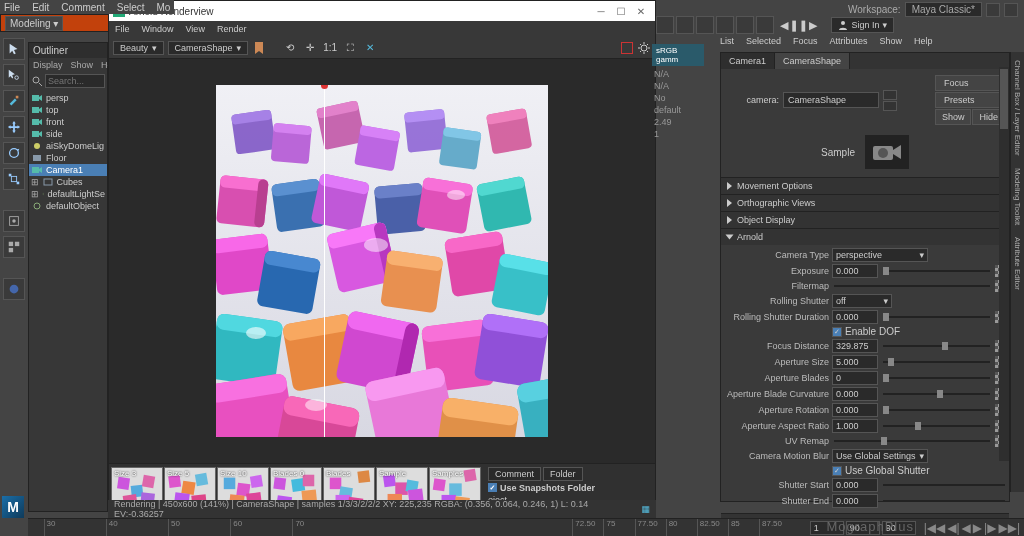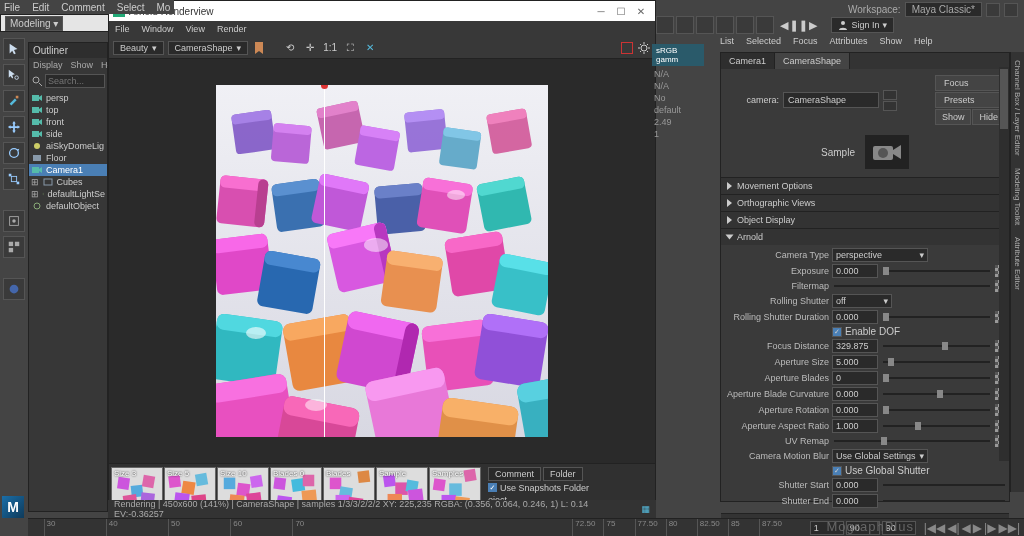--- a/index.html
+++ b/index.html
@@ -3,21 +3,21 @@
 <meta charset="utf-8">
 <style>
   * { margin:0; padding:0; box-sizing:border-box; font-family: Arial, Helvetica, sans-serif; }
   body { background:#444; color:#ccc; font-size:10px; width:1024px; height:536px; overflow:hidden; position:relative; }
   
   
   .main-menu { position:absolute; left:0; top:0; height:14px; background:#444; display:flex; gap:12px; padding:0 4px; align-items:center; z-index:10; }
   .main-menu span { color:#ccc; }
   
   
-  .mode-strip { position:absolute; left:0; top:14px; width:110px; height:18px; background:#e5e5e5; display:flex; align-items:center; padding:0 4px; border:1px solid #222; }
+  .mode-strip { position:absolute; left:0; top:14px; width:110px; height:18px; background:#c2410c; display:flex; align-items:center; padding:0 4px; border:1px solid #222; }
   .mode-strip .drop { background:#444; padding:1px 4px; border:1px solid #555; }
   
   
   .tool-col { position:absolute; left:0; top:32px; width:28px; height:490px; background:#444; display:flex; flex-direction:column; align-items:center; gap:4px; padding-top:6px; }
   .tool-col .tb { width:22px; height:22px; background:#3a3a3a; border:1px solid #555; display:flex; align-items:center; justify-content:center; }
   .tool-col .tb svg { width:14px; height:14px; }
   .tool-col .sep { height:12px; }
   .tool-col .logo { position:absolute; bottom:4px; left:2px; width:22px; height:22px; background:linear-gradient(135deg,#1a6ea8,#0e3a5a); display:flex; align-items:center; justify-content:center; color:#fff; font-size:14px; font-weight:bold; }
   
   
@@ -53,21 +53,21 @@
   
   .snapshots { height:54px; background:#303030; display:flex; align-items:center; padding:0 2px; gap:1px; border-top:1px solid #222; }
   .snap { width:52px; height:48px; background:#555; position:relative; border:1px solid #666; overflow:hidden; }
   .snap.sel { background:#4a7fb5; }
   .snap .lbl { position:absolute; top:1px; left:2px; font-size:8px; color:#fff; z-index:2; text-shadow:0 0 2px #000; }
   .snap .letter { position:absolute; bottom:1px; right:2px; font-size:9px; color:#4af; font-weight:bold; }
   .snap .mini { position:absolute; inset:0; }
   .snap-side { width:114px; height:48px; display:flex; flex-direction:column; justify-content:center; gap:2px; padding-left:6px; font-size:9px; }
   .snap-side .tabrow { display:flex; gap:2px; }
   .snap-side .tab { background:#2a2a2a; border:1px solid #555; padding:1px 6px; }
-  .snap-side .chk { display:flex; align-items:center; gap:3px; }
+  .snap-side .chk { display:flex; align-items:center; gap:3px;font-weight:bold; }
   .snap-side .chk .box { width:9px; height:9px; background:#4a7fb5; display:flex; align-items:center; justify-content:center; color:#fff; font-size:7px; }
   
   .rv-status { height:18px; background:#333; display:flex; align-items:center; padding:0 6px; gap:12px; font-size:9px; color:#aaa; }
   .rv-status .sp { flex:1; }
   
   
   .stats { position:absolute; left:652px; top:44px; width:52px; font-size:9px; color:#999; }
   .stats .srgb { background:#2a5a6a; color:#fff; padding:2px 4px; margin-bottom:2px; font-size:8px; }
   .stats div { padding:1px 2px; }
   

